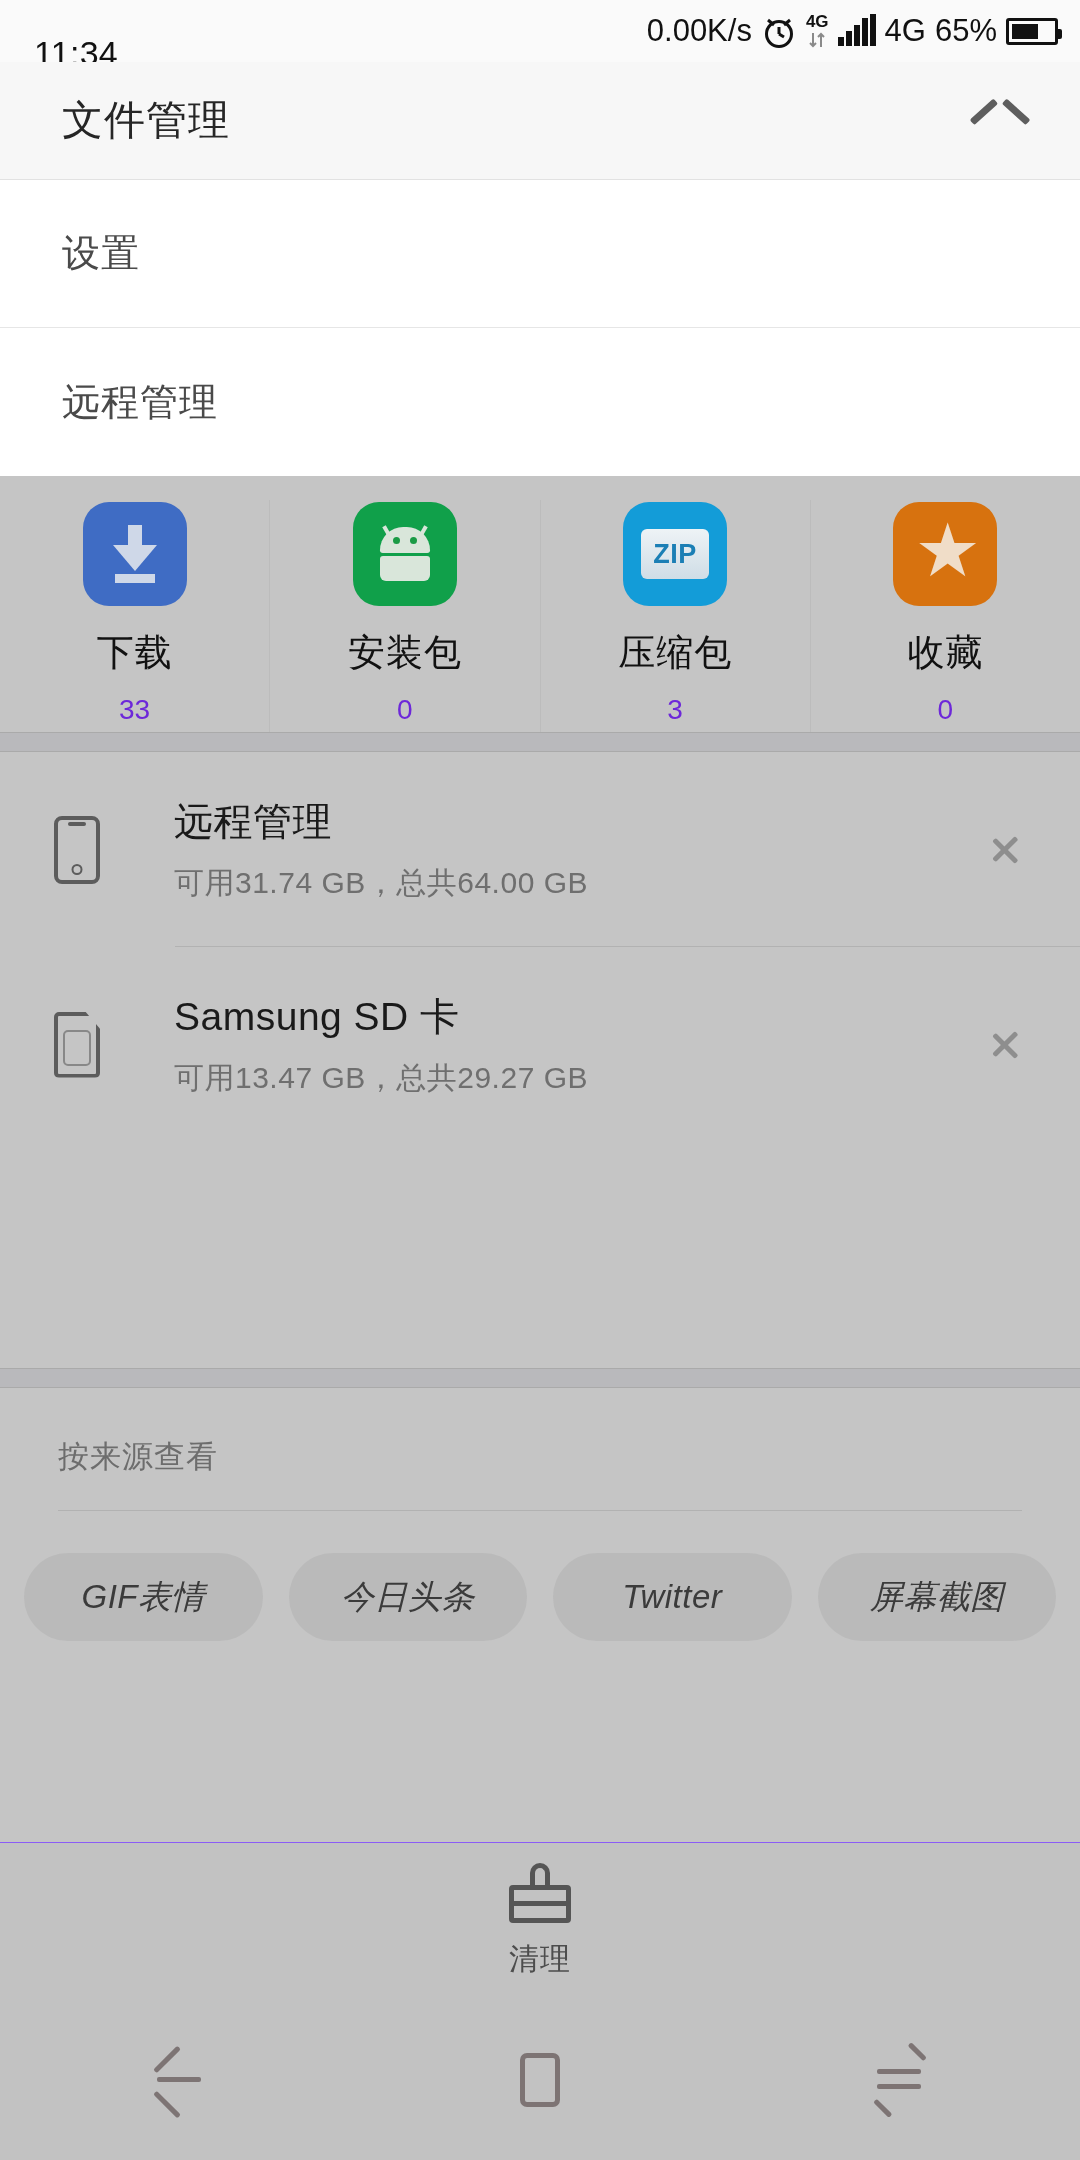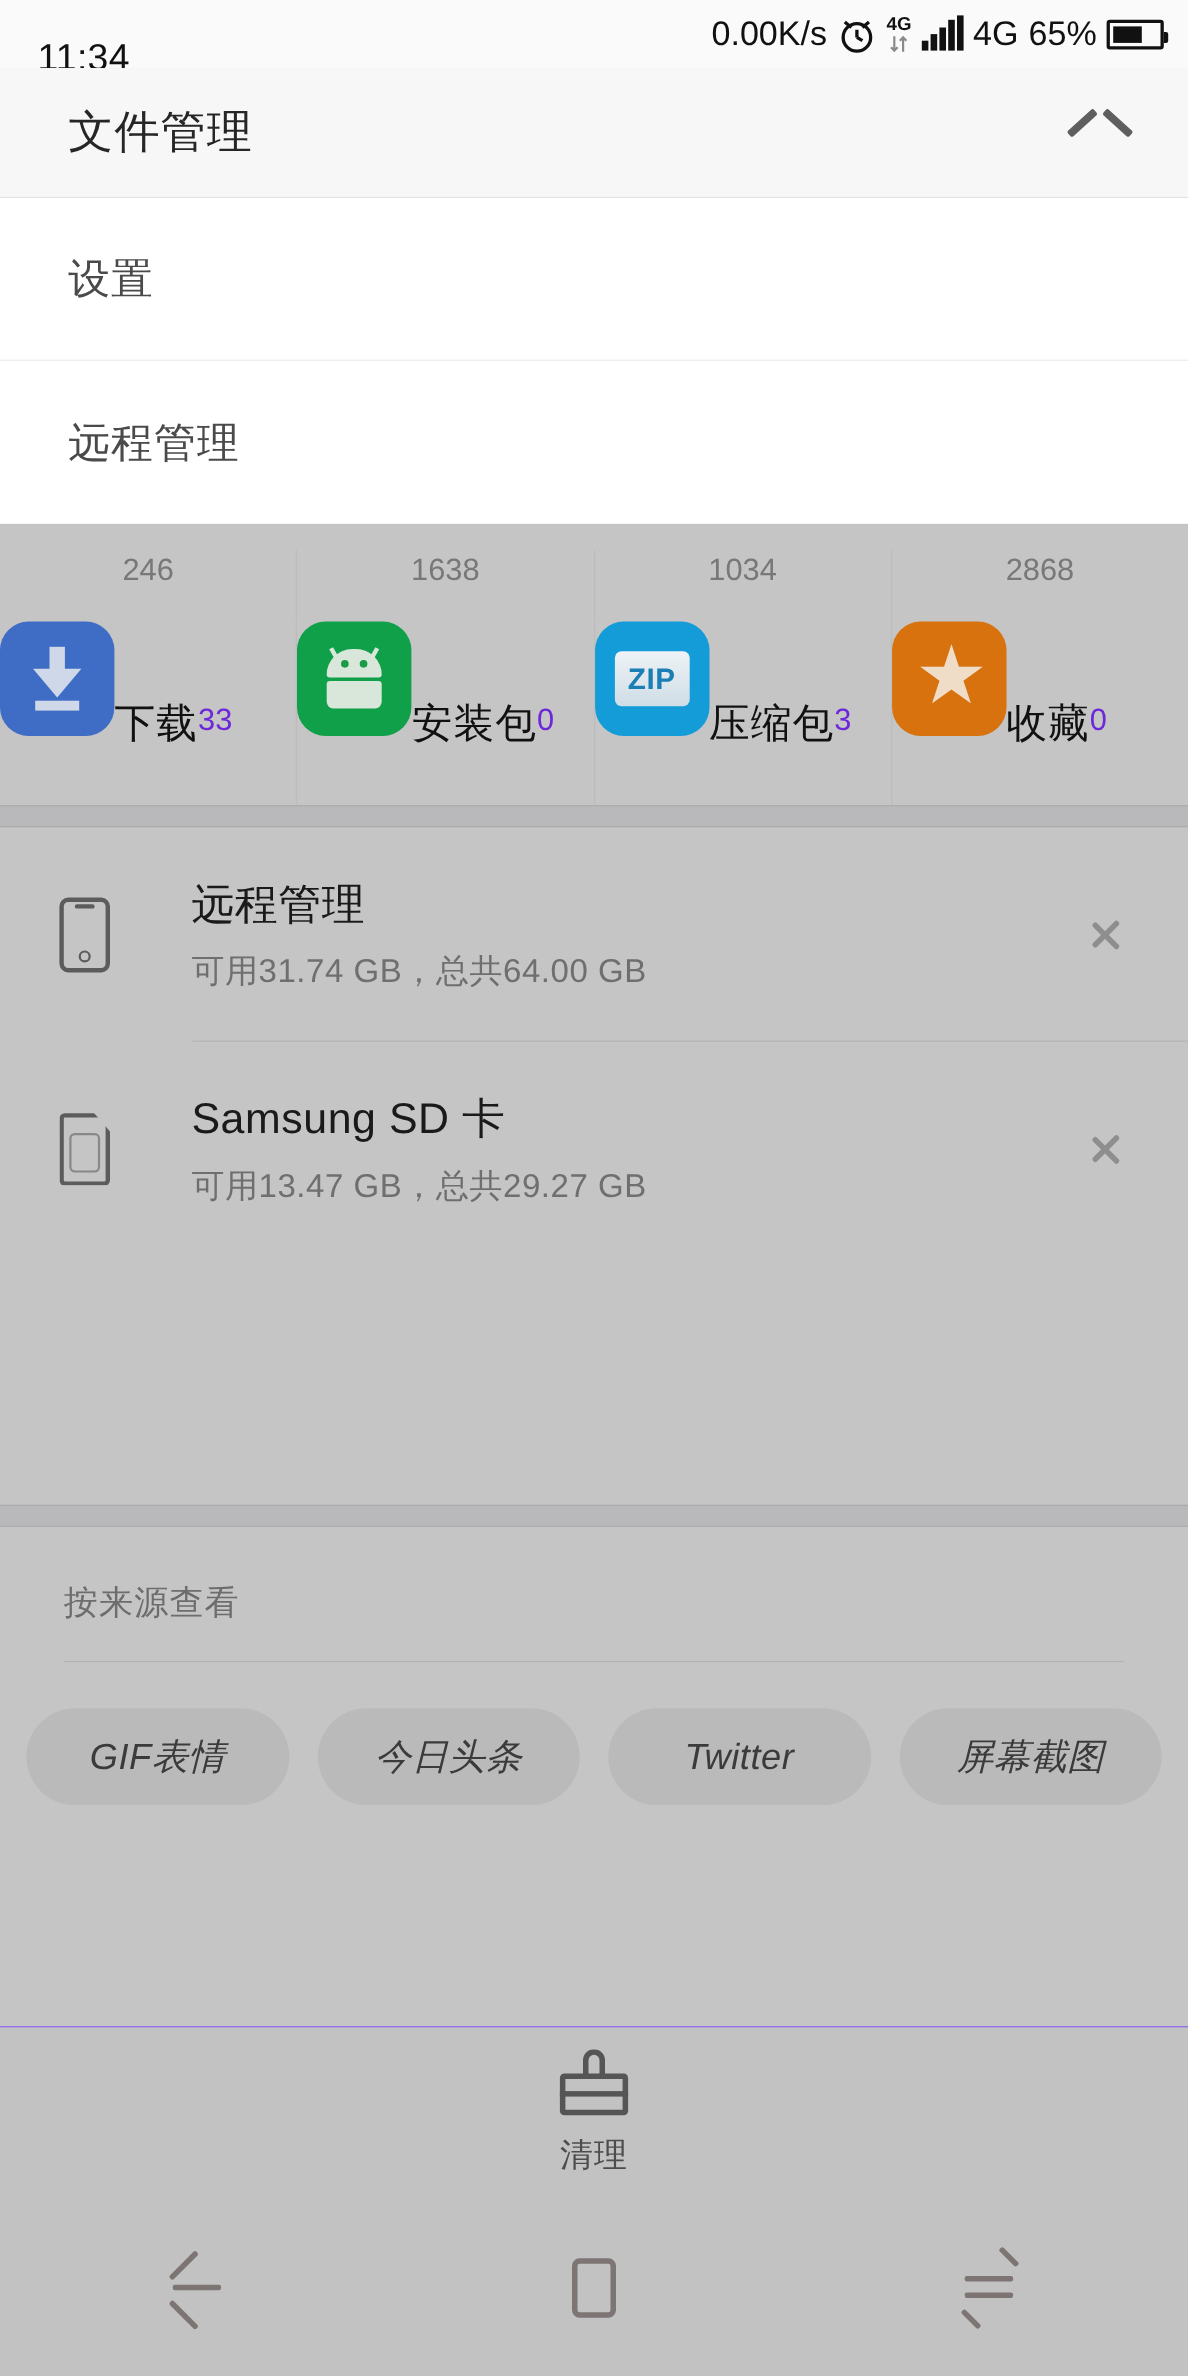--- a/index.html
+++ b/index.html
@@ -76,21 +76,21 @@
     border-right:1px solid #bcbcbc; padding-top:2px;
   }
   .cat-counts-top > div:last-child{ border-right:none; }
 
   
   .cat-grid{
     position:absolute; top:500px; left:0; width:1080px; height:170px;
     display:flex; background:#c5c5c5;
   }
   .cat-cell{
-    flex:1; display:flex; flex-direction:row; align-items:center;
+    flex:1; display:flex; flex-direction:column; align-items:center;
     border-right:1px solid #bcbcbc; padding-top:0;
   }
   .cat-cell:last-child{ border-right:none; }
   .cat-icon{
     width:104px; height:104px; border-radius:26px; display:flex;
     align-items:center; justify-content:center; margin-top:-60px;
   }
   .cat-label{ font-size:37px; color:#111; margin-top:22px; letter-spacing:1px; }
   .cat-count{ font-size:28px; color:#6d28d9; margin-top:16px; }
 

